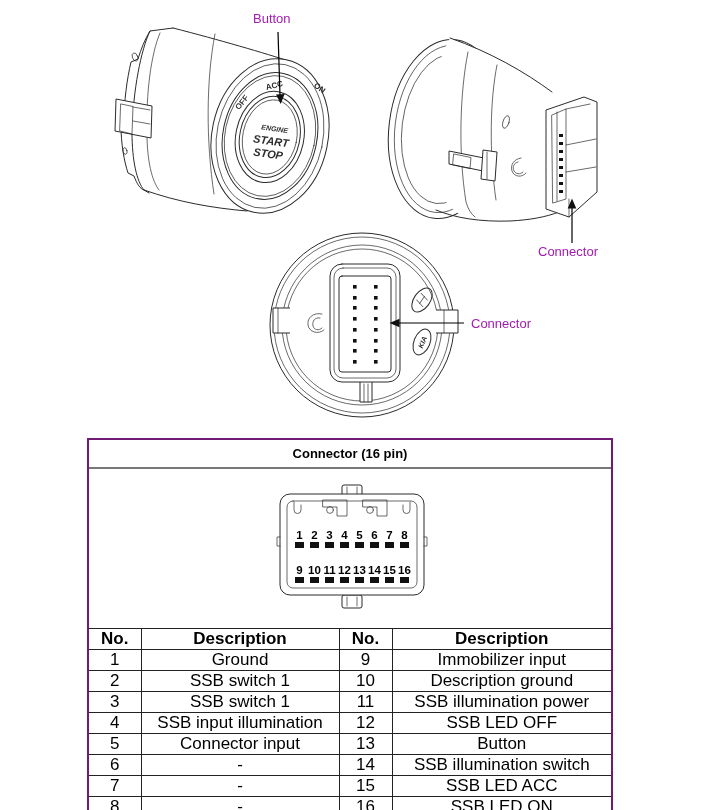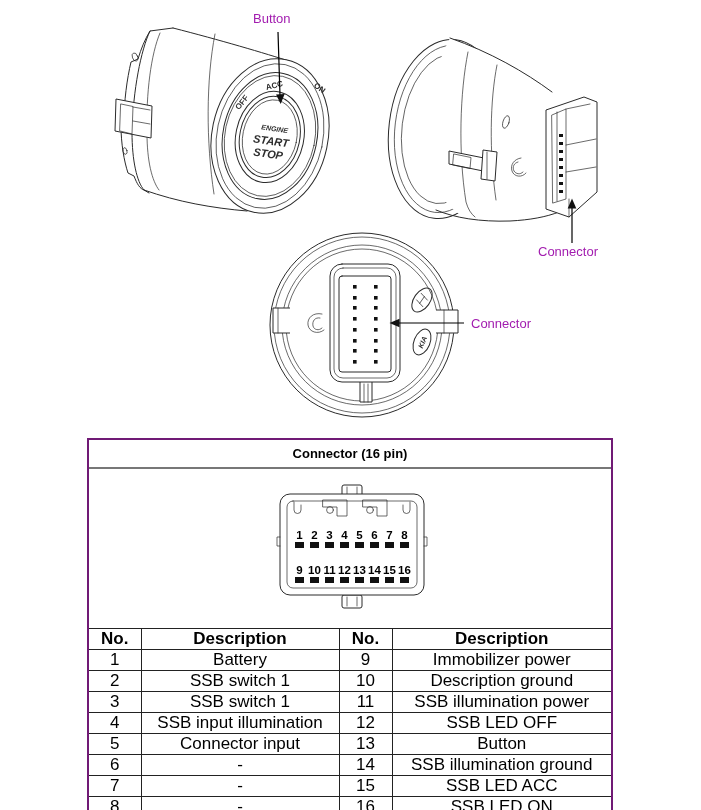--- a/index.html
+++ b/index.html
@@ -274,23 +274,23 @@
       </colgroup>
       <tbody>
           <tr>
         <th>No.</th>
         <th>Description</th>
         <th>No.</th>
         <th>Description</th>
       </tr>
       <tr>
         <td>1</td>
-        <td>Battery</td>
+        <td>Ground</td>
         <td>9</td>
-        <td>Immobilizer power</td>
+        <td>Immobilizer input</td>
       </tr>
       <tr>
         <td>2</td>
         <td>SSB switch 1</td>
         <td>10</td>
         <td>Description ground</td>
       </tr>
       <tr>
         <td>3</td>
         <td>SSB switch 1</td>
@@ -306,21 +306,21 @@
       <tr>
         <td>5</td>
         <td>Connector input</td>
         <td>13</td>
         <td>Button</td>
       </tr>
       <tr>
         <td>6</td>
         <td>-</td>
         <td>14</td>
-        <td>SSB illumination ground</td>
+        <td>SSB illumination switch</td>
       </tr>
       <tr>
         <td>7</td>
         <td>-</td>
         <td>15</td>
         <td>SSB LED ACC</td>
       </tr>
       <tr>
         <td>8</td>
         <td>-</td>

